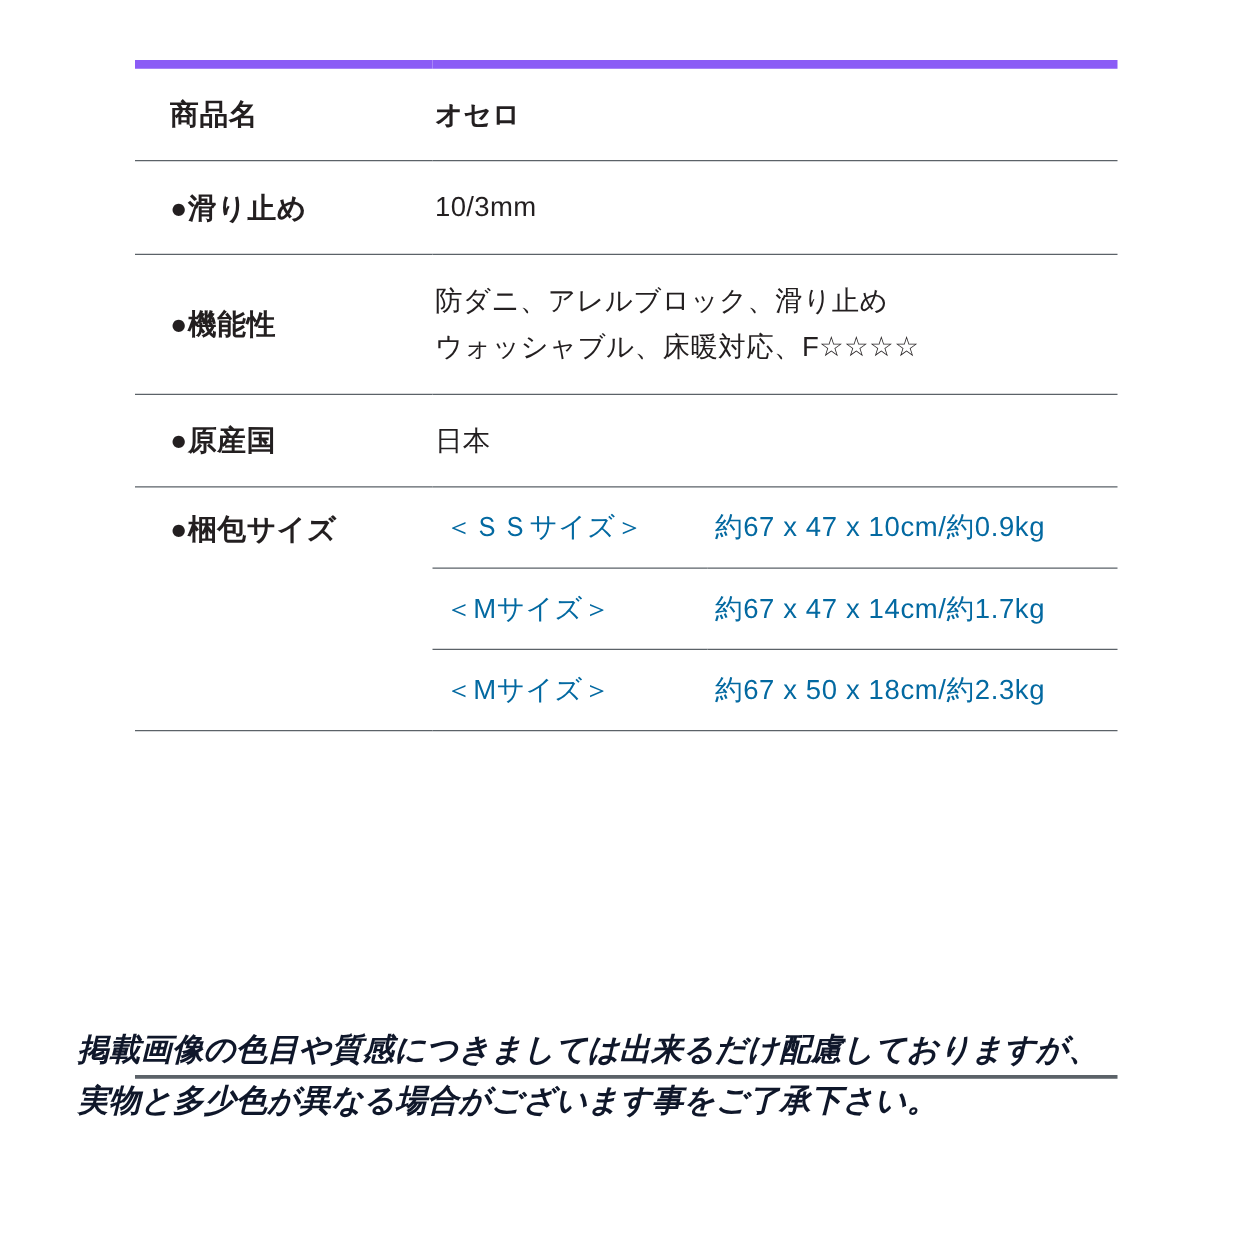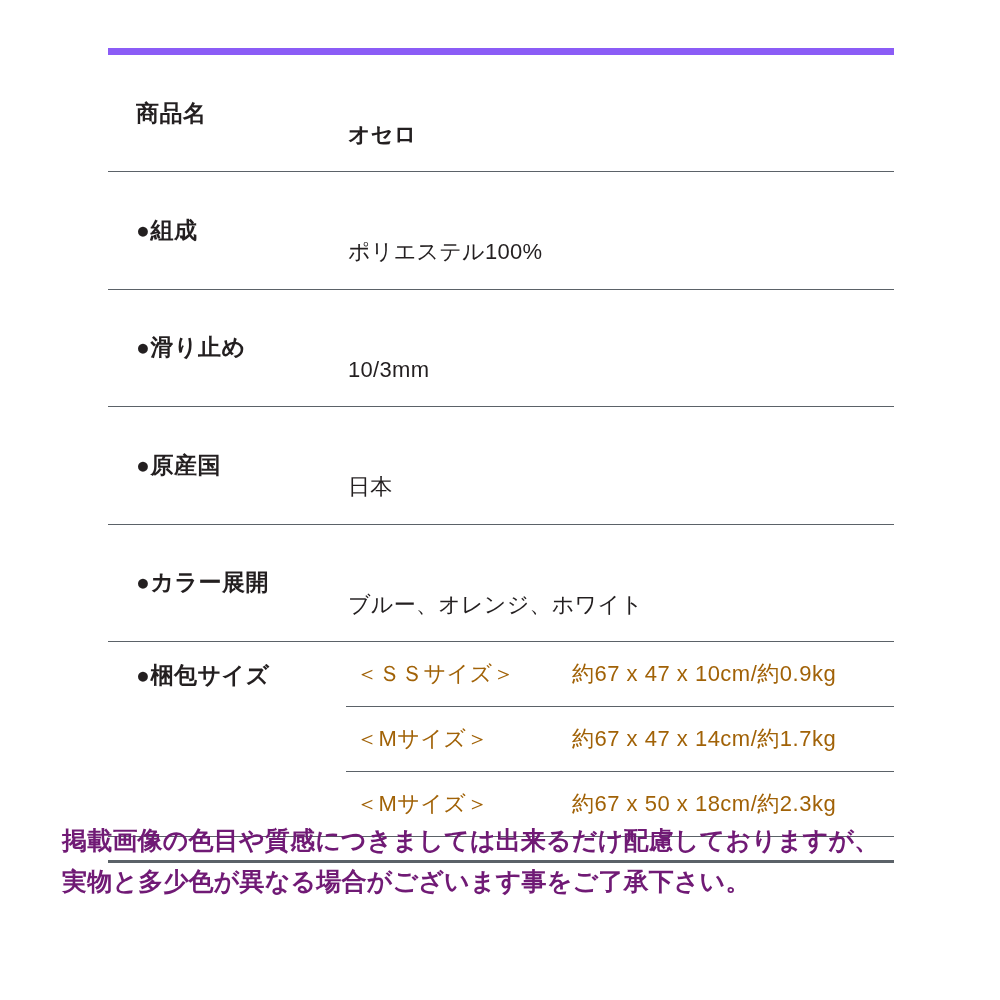--- a/index.html
+++ b/index.html
@@ -49,37 +49,36 @@
     font-size: 22px;
     color: #231f20;
     padding: 18px 0 18px 2px;
     letter-spacing: 0.3px;
   }
   .spec-table td.value.bold {
     font-weight: bold;
   }
   .value-line {
     line-height: 1.7;
-    margin-top: 43px;
   }
   
   td.label.tall {
     vertical-align: top;
   }
   .size-table {
     width: 100%;
     border-collapse: collapse;
     table-layout: fixed;
   }
   .size-table td {
     border: none;
     border-bottom: 1px solid #5b6268;
     font-size: 22px;
     padding: 17px 0 17px 0;
-    color: #a16207;
+    color: #0369a1;
     letter-spacing: 0.5px;
   }
   .size-table tr:last-child td {
     border-bottom: none;
   }
   .size-table td.size-name {
     width: 210px;
     padding-left: 10px;
   }
   .size-table td.size-dim {
@@ -115,48 +114,43 @@
   <table class="spec-table">
     <tbody>
 
       <tr class="row-top">
         <td class="label">商品名</td>
         <td class="value bold">
           <div class="value-line">オセロ</div>
         </td>
       </tr>
 
-      <tr>
-        <td class="label">●組成</td>
-        <td class="value">
-          <div class="value-line">ポリエステル100%</div>
-        </td>
-      </tr>
 
       <tr>
         <td class="label">●滑り止め</td>
         <td class="value">
           <div class="value-line">10/3mm</div>
         </td>
       </tr>
 
+      <tr>
+        <td class="label">●機能性</td>
+        <td class="value">
+          <div class="value-line">防ダニ、アレルブロック、滑り止め</div>
+          <div class="value-line">ウォッシャブル、床暖対応、F☆☆☆☆</div>
+        </td>
+      </tr>
 
       <tr>
         <td class="label">●原産国</td>
         <td class="value">
           <div class="value-line">日本</div>
         </td>
       </tr>
 
-      <tr>
-        <td class="label">●カラー展開</td>
-        <td class="value">
-          <div class="value-line">ブルー、オレンジ、ホワイト</div>
-        </td>
-      </tr>
 
       <tr>
         <td class="label tall">●梱包サイズ</td>
         <td class="value" style="padding:0;">
           <table class="size-table">
             <tbody>
               <tr>
                 <td class="size-name">＜ＳＳサイズ＞</td>
                 <td class="size-dim">約67 x 47 x 10cm/約0.9kg</td>
               </tr>
@@ -171,18 +165,18 @@
             </tbody>
           </table>
         </td>
       </tr>
 
     </tbody>
   </table>
 
   <div class="table-bottom-rule" style="top: 860px;"></div>
 
-  <div class="notice" style="color: #701a75;">
+  <div class="notice" style="color: #0f172a; font-style: italic;">
     <div>掲載画像の色目や質感につきましては出来るだけ配慮しておりますが、</div>
     <div>実物と多少色が異なる場合がございます事をご了承下さい。</div>
   </div>
 
 </div>
 
 </body></html>

